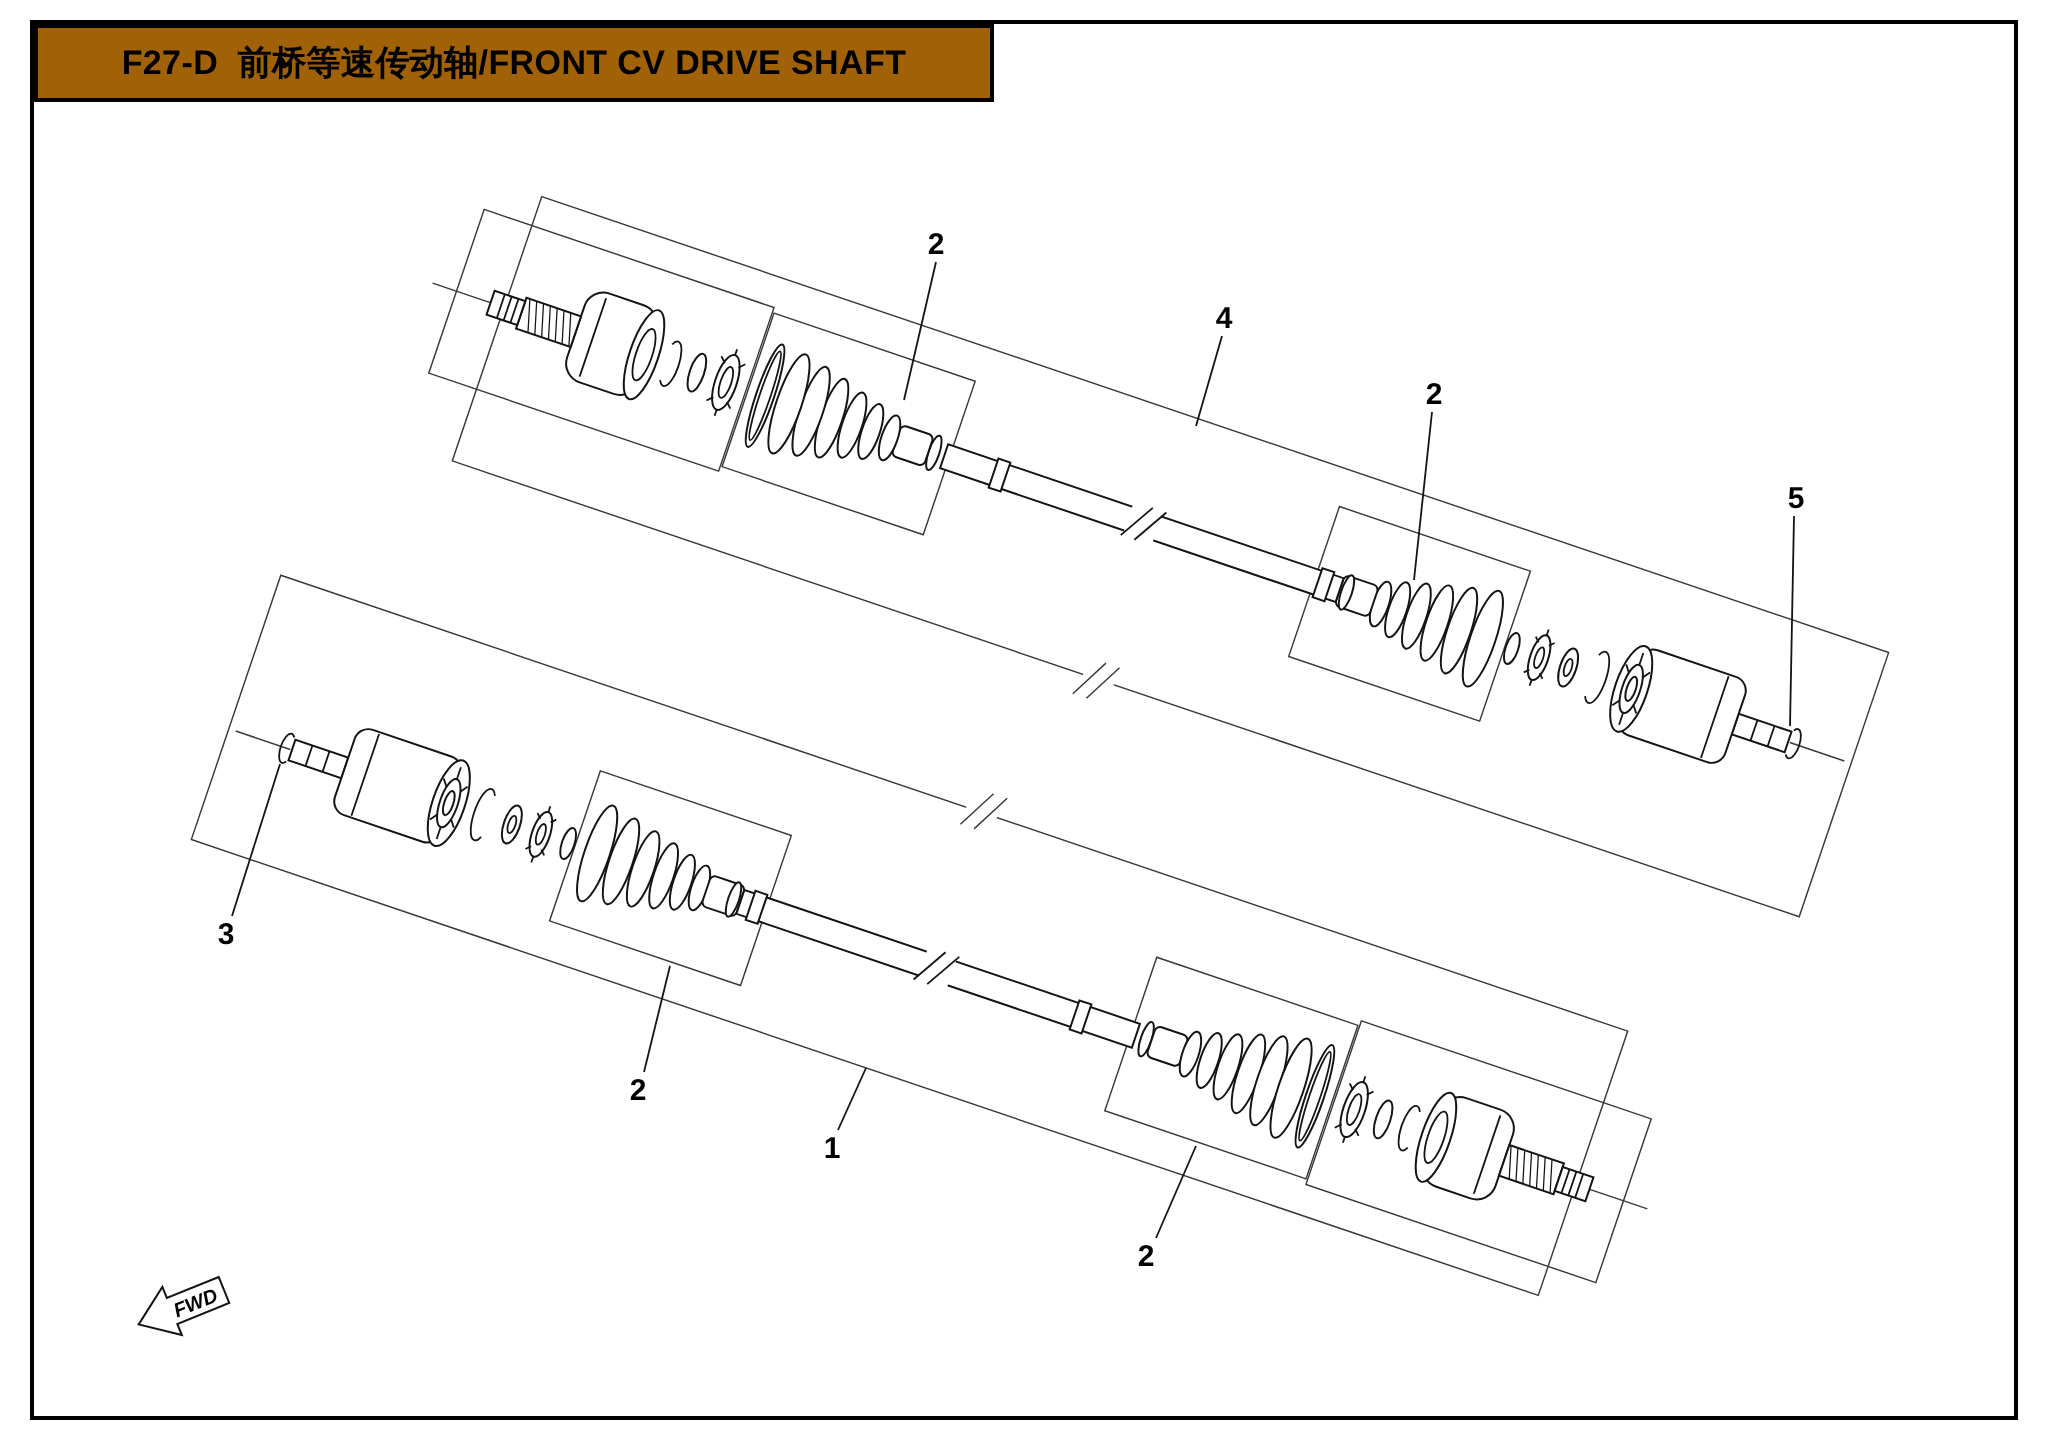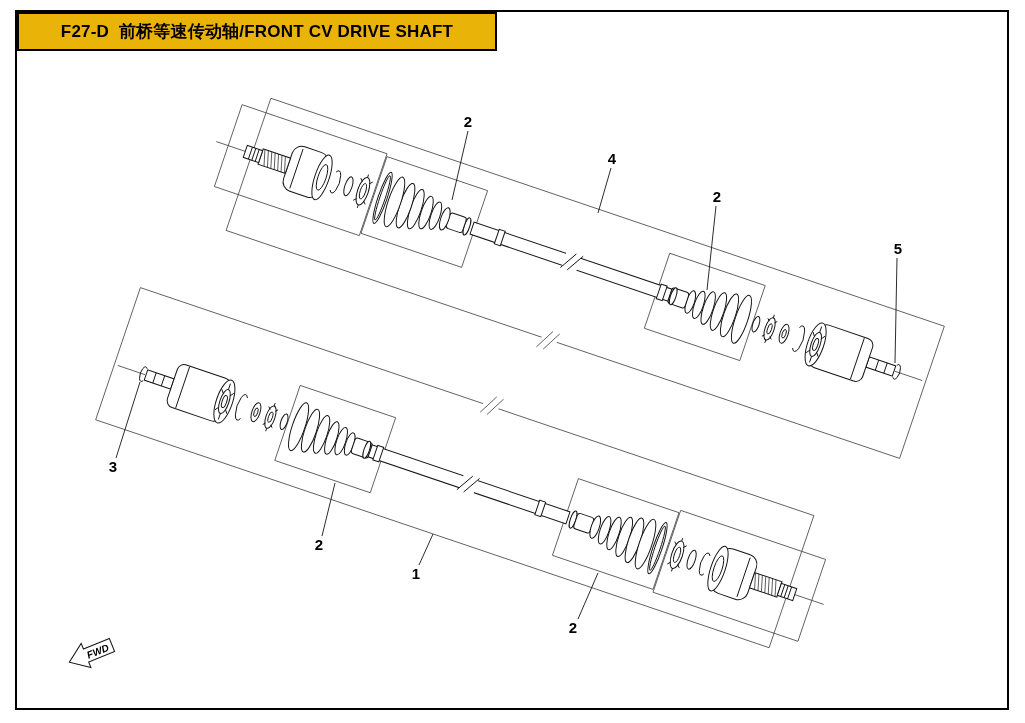--- a/index.html
+++ b/index.html
@@ -6,21 +6,21 @@
   .page {
     position:relative; width:1025px; height:723px; background:#fff;
     font-family:"Liberation Sans", sans-serif; overflow:hidden;
   }
   .frame {
     position:absolute; left:15px; top:10px; width:994px; height:700px;
     border:2px solid #000; box-sizing:border-box; background:transparent;
   }
   .titlebox {
     position:absolute; left:17px; top:12px; width:480px; height:39px;
-    border:2px solid #000; background:#eab308; box-sizing:border-box;
+    border:2px solid #000; background:#a16207; box-sizing:border-box;
     display:flex; align-items:center; justify-content:center;
     font-weight:bold; font-size:17px; color:#000; white-space:pre;
     letter-spacing:0.2px; z-index:3;
   }
   svg.diagram { position:absolute; left:0; top:0; z-index:2; }
 
   .pt    { fill:#fff; stroke:#141414; stroke-width:1.1; }
   .ln    { fill:none; stroke:#141414; stroke-width:1; }
   .hatch { fill:none; stroke:#141414; stroke-width:0.7; }
   .box   { fill:none; stroke:#3a3a3a; stroke-width:0.8; }

